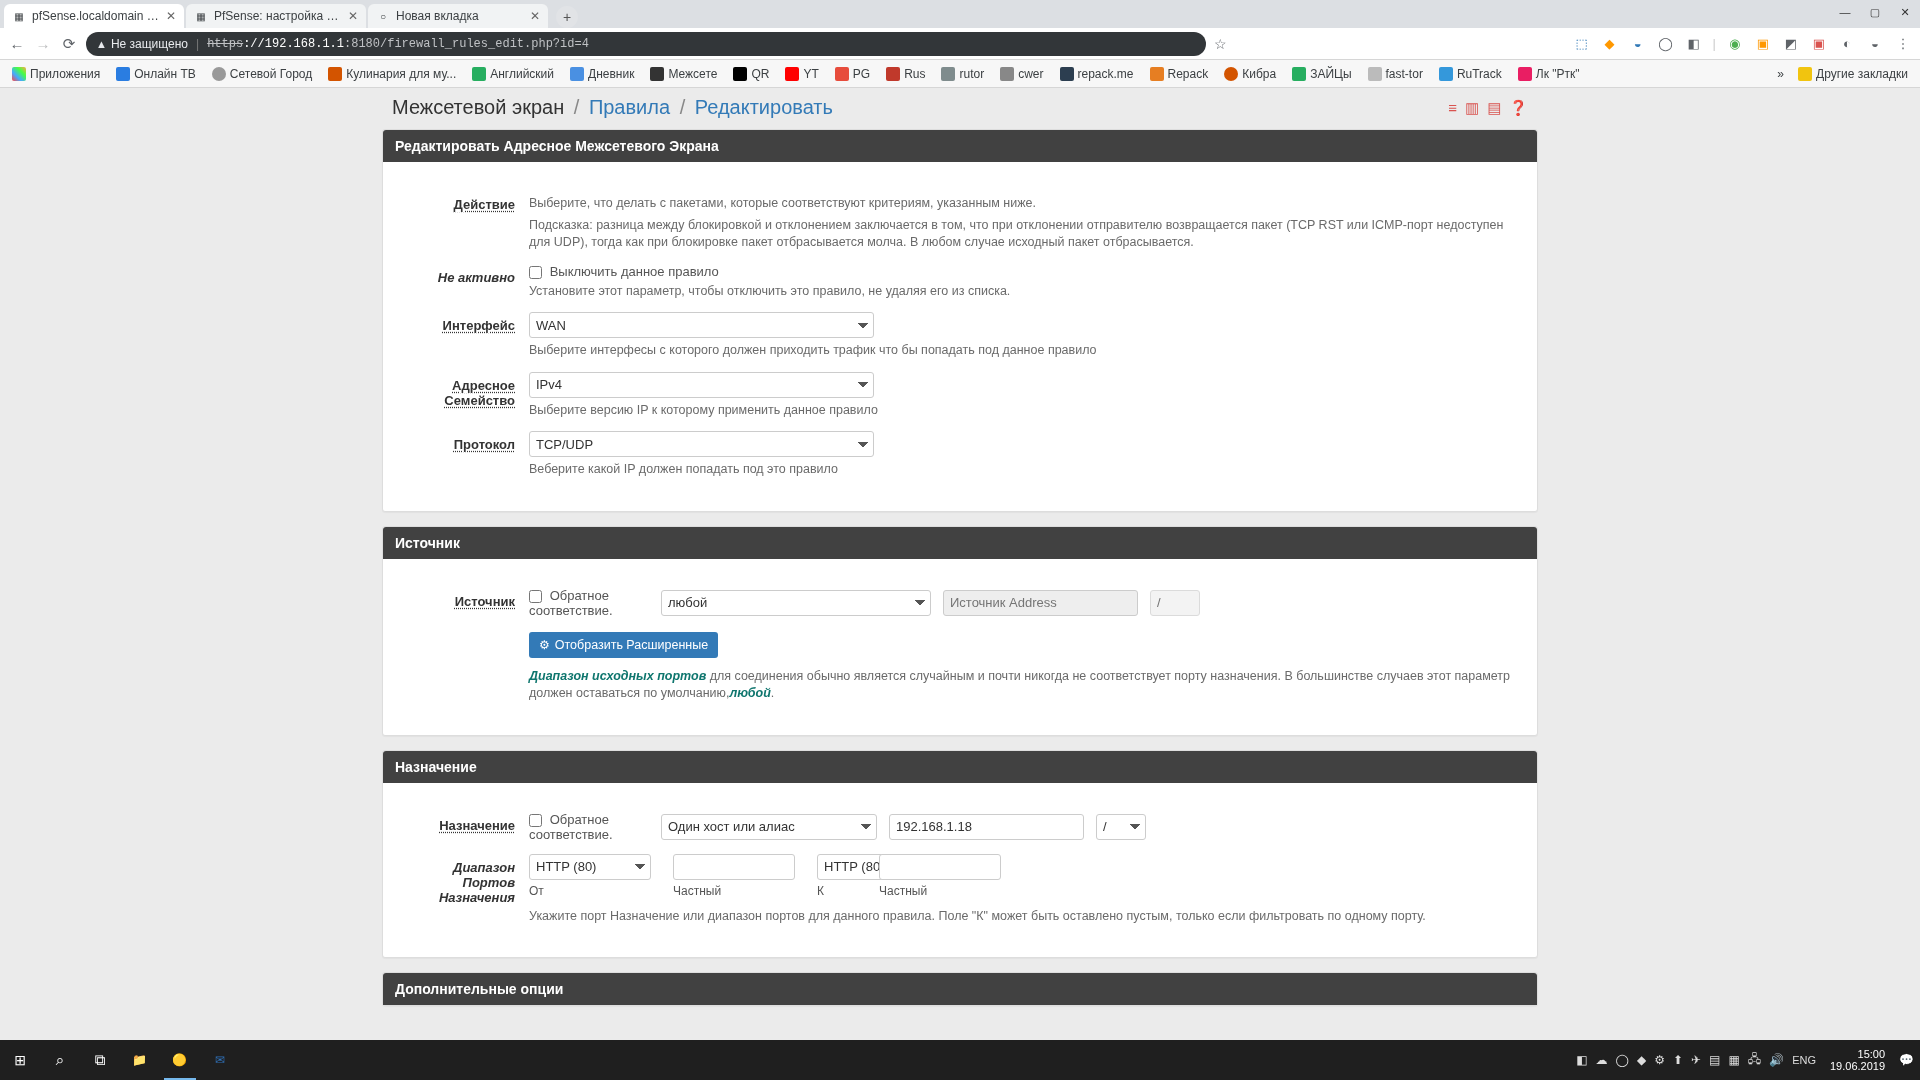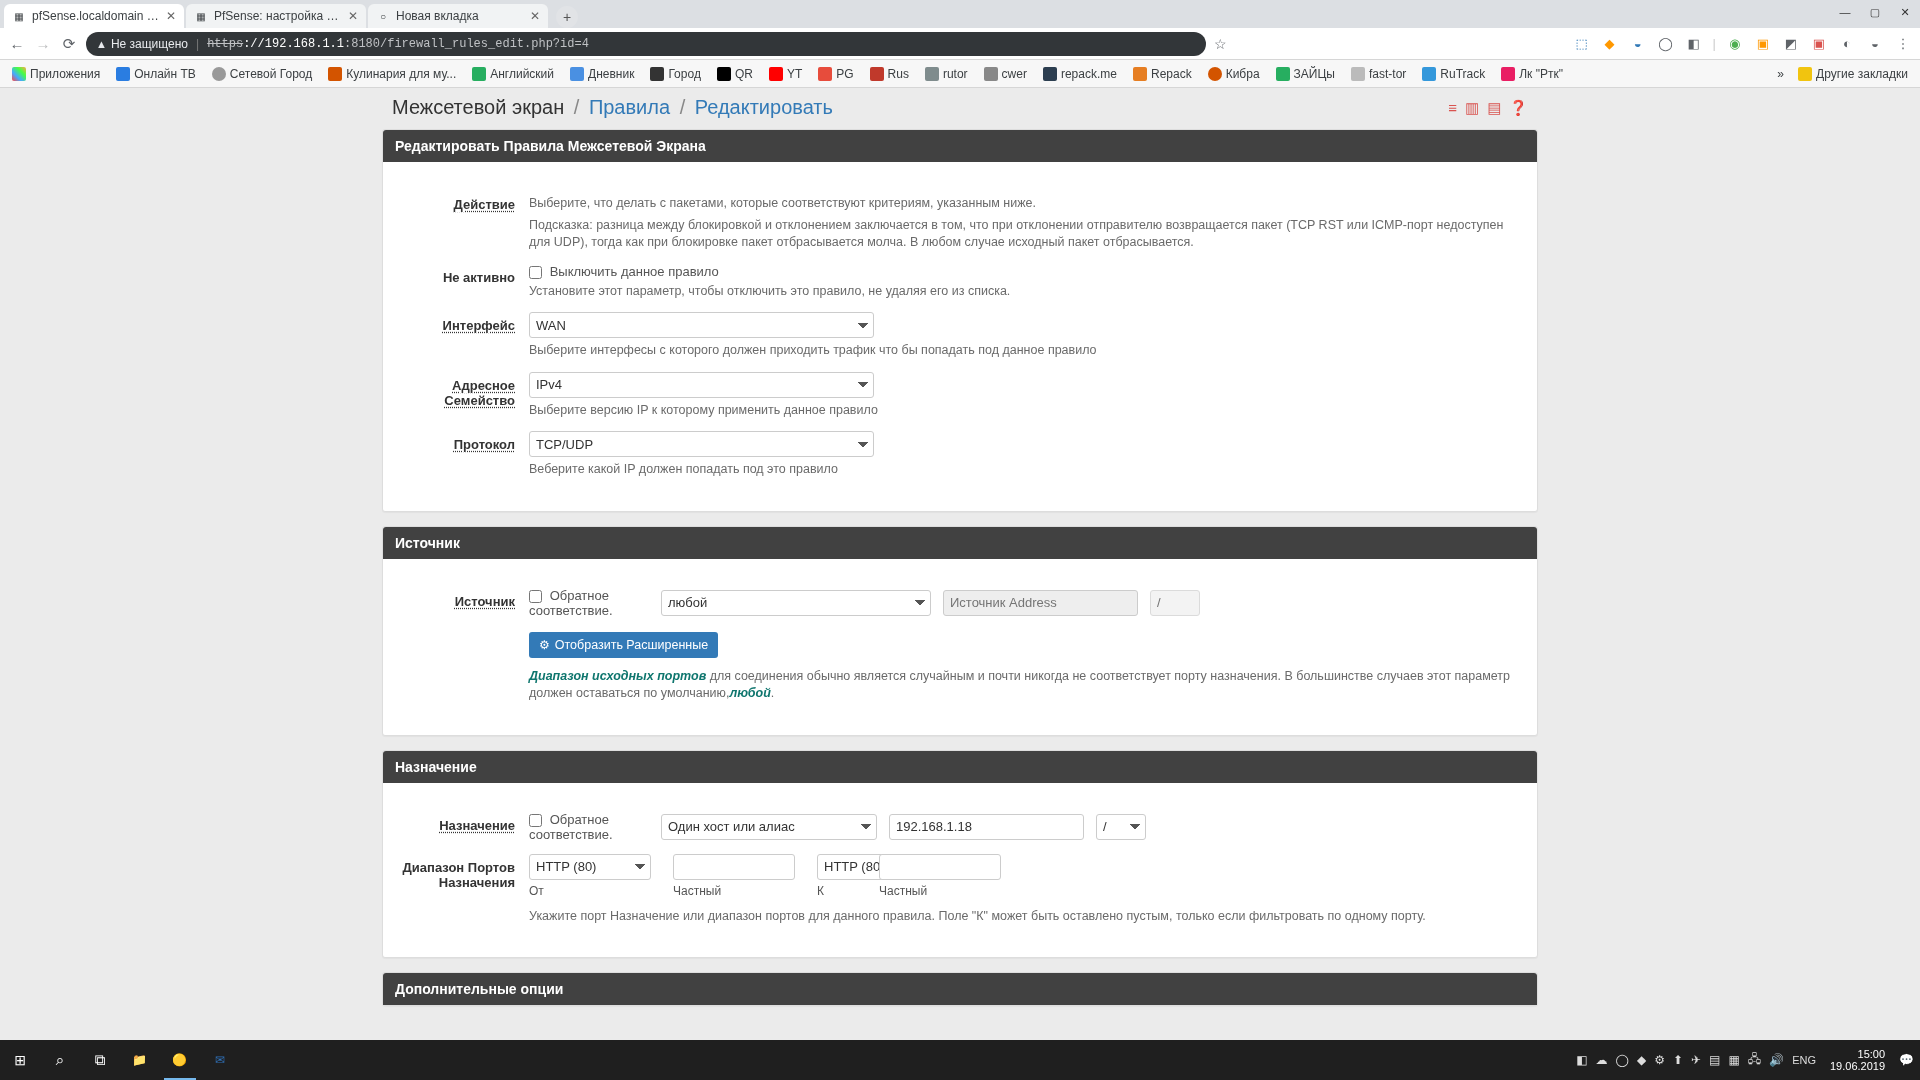--- a/index.html
+++ b/index.html
@@ -45,21 +45,21 @@
   .head-icons { display: flex; gap: 8px; color: #c76262; font-size: 15px; }
   .head-icons .hi { color: #d9534f; }
 
   .panel { background: #fff; border: 1px solid #ddd; border-radius: 3px; margin-bottom: 14px; box-shadow: 0 1px 1px rgba(0,0,0,.04); }
   .panel-heading { background: #414141; color: #fff; font-weight: bold; font-size: 14px; padding: 8px 12px; border-radius: 3px 3px 0 0; }
   .panel-body { padding: 10px 16px 26px 16px; margin-top: 13px; }
 
   .form-row { display: flex; padding: 6px 0; }
   .form-label { width: 130px; text-align: right; padding-right: 14px; padding-top: 6px; color: #555; font-size: 13px; }
   .form-label.u { text-decoration: underline dotted; text-underline-offset: 2px; font-weight: 600; color: #333;}
-  .form-label.b { font-weight: 600; color: #333;}
+  .form-label.b { font-weight: 600; color: #333; font-style: italic;}
   .form-content { flex: 1; }
   .help { color: #6a6a6a; font-size: 12.5px; margin-top: 4px; line-height: 1.4; }
   .help b { color: #0f766e; font-style: italic; }
 
   select, input[type=text] { border: 1px solid #ccc; border-radius: 3px; height: 26px; padding: 2px 6px; font-size: 13px; background: #fff; color: #333; }
   select { appearance: none; -webkit-appearance: none; padding-right: 22px; background-image: linear-gradient(45deg, transparent 48%, #555 50%), linear-gradient(-45deg, transparent 48%, #555 50%); background-position: right 10px center, right 5px center; background-size: 5px 5px; background-repeat: no-repeat; }
   select.wide, input.wide { width: 345px; }
   input[type=checkbox] { vertical-align: middle; margin-right: 4px; }
   .cb-label { font-size: 13px; color: #555; }
 
@@ -169,21 +169,21 @@
   <div class="bm">
       <span class="bi" style="background:#27ae60;"></span>
       <span>Английский</span>
     </div>
   <div class="bm">
       <span class="bi" style="background:#4a90e2;"></span>
       <span>Дневник</span>
     </div>
   <div class="bm">
       <span class="bi" style="background:#333;"></span>
-      <span>Город</span>
+      <span>Межсете</span>
     </div>
   <div class="bm">
       <span class="bi" style="background:#000;"></span>
       <span>QR</span>
     </div>
   <div class="bm">
       <span class="bi" style="background:#ff0000;"></span>
       <span>YT</span>
     </div>
   <div class="bm">
@@ -252,21 +252,21 @@
     </div>
     <div class="head-icons">
       <span class="hi">≡</span>
       <span class="hi">▥</span>
       <span class="hi">▤</span>
       <span class="hi">❓</span>
     </div>
   </div>
 
   <div class="panel">
-    <div class="panel-heading">Редактировать Правила Межсетевой Экрана</div>
+    <div class="panel-heading">Редактировать Адресное Межсетевого Экрана</div>
     <div class="panel-body">
 
       <div class="form-row">
         <div class="form-label u">Действие</div>
         <div class="form-content">
           <div class="help">Выберите, что делать с пакетами, которые соответствуют критериям, указанным ниже.</div>
           <div class="help">Подсказка: разница между блокировкой и отклонением заключается в том, что при отклонении отправителю возвращается пакет (TCP RST или ICMP-порт недоступен для UDP), тогда как при блокировке пакет отбрасывается молча. В любом случае исходный пакет отбрасывается.</div>
         </div>
       </div>
 

